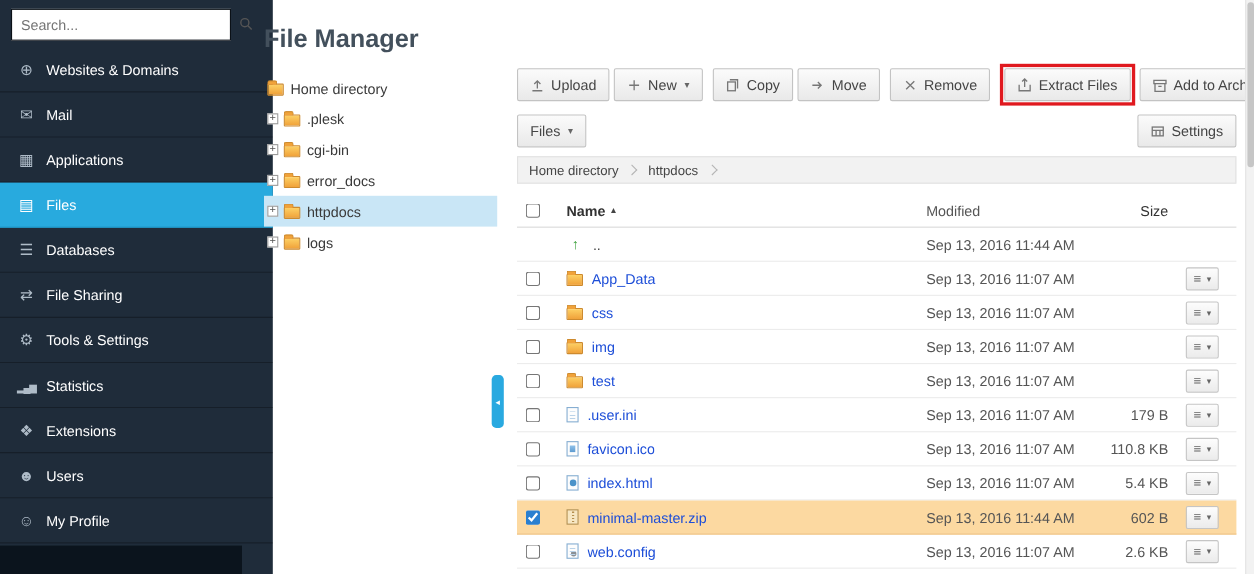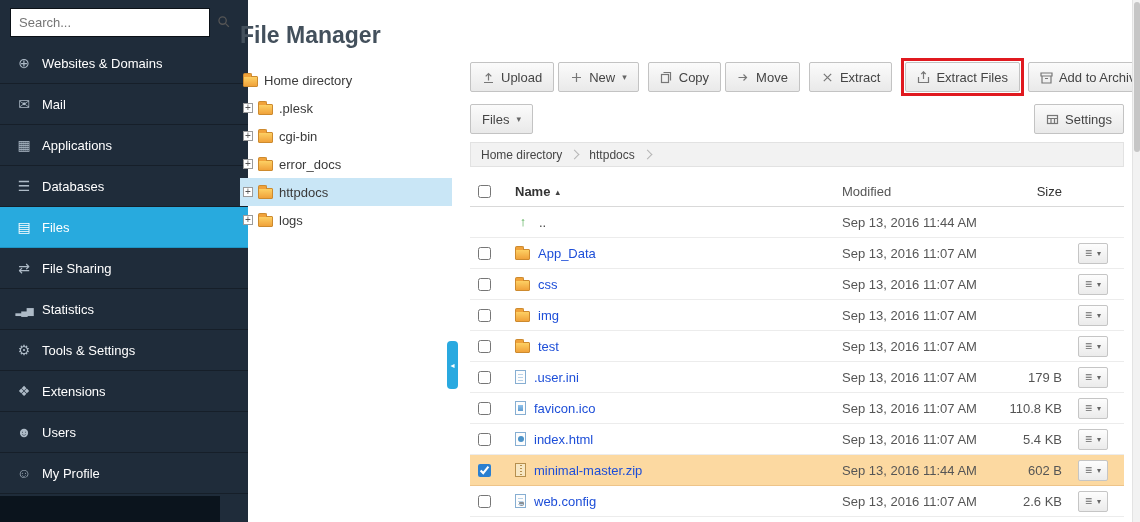--- a/index.html
+++ b/index.html
@@ -137,43 +137,43 @@
         <a class="nav-item">
           <span class="nav-icon mail-icon"></span>
           <span class="nav-label">Mail</span>
         </a>
 
         <a class="nav-item">
           <span class="nav-icon applications-icon"></span>
           <span class="nav-label">Applications</span>
         </a>
 
-        <a class="nav-item">
-          <span class="nav-icon database-icon"></span>
-          <span class="nav-label">Databases</span>
-        </a>
-
         <a class="nav-item active">
           <span class="nav-icon files-icon"></span>
           <span class="nav-label">Files</span>
         </a>
 
         <a class="nav-item">
+          <span class="nav-icon database-icon"></span>
+          <span class="nav-label">Databases</span>
+        </a>
+
+        <a class="nav-item">
           <span class="nav-icon file-sharing-icon"></span>
           <span class="nav-label">File Sharing</span>
         </a>
 
         <a class="nav-item">
+          <span class="nav-icon tools-icon"></span>
+          <span class="nav-label">Tools &amp; Settings</span>
+        </a>
+
+        <a class="nav-item">
           <span class="nav-icon statistics-icon"></span>
           <span class="nav-label">Statistics</span>
-        </a>
-
-        <a class="nav-item">
-          <span class="nav-icon tools-icon"></span>
-          <span class="nav-label">Tools &amp; Settings</span>
         </a>
 
         <a class="nav-item">
           <span class="nav-icon extensions-icon"></span>
           <span class="nav-label">Extensions</span>
         </a>
 
         <a class="nav-item">
           <span class="nav-icon users-icon"></span>
           <span class="nav-label">Users</span>
@@ -262,21 +262,21 @@
               <path d="M1.5 6.5h8M6.5 3.5l3 3-3 3"></path>
             </svg>
           <span>Move</span>
         </button>
       </span>
       <span class="tgroup">
         <button class="btn">
           <svg class="bicon" width="13" height="13" viewBox="0 0 13 13">
               <path d="M2.8 2.8l7.4 7.4M10.2 2.8l-7.4 7.4"></path>
             </svg>
-          <span>Extract</span>
+          <span>Remove</span>
         </button>
       </span>
       <span class="extract-highlight">
         <button class="btn">
           <svg class="bicon" width="13" height="13" viewBox="0 0 13 13">
               <path d="M1.5 6v5.5h10V6M6.5 8V1M4.2 3.1L6.5 0.8l2.3 2.3"></path>
             </svg>
           <span>Extract Files</span>
         </button>
       </span>

